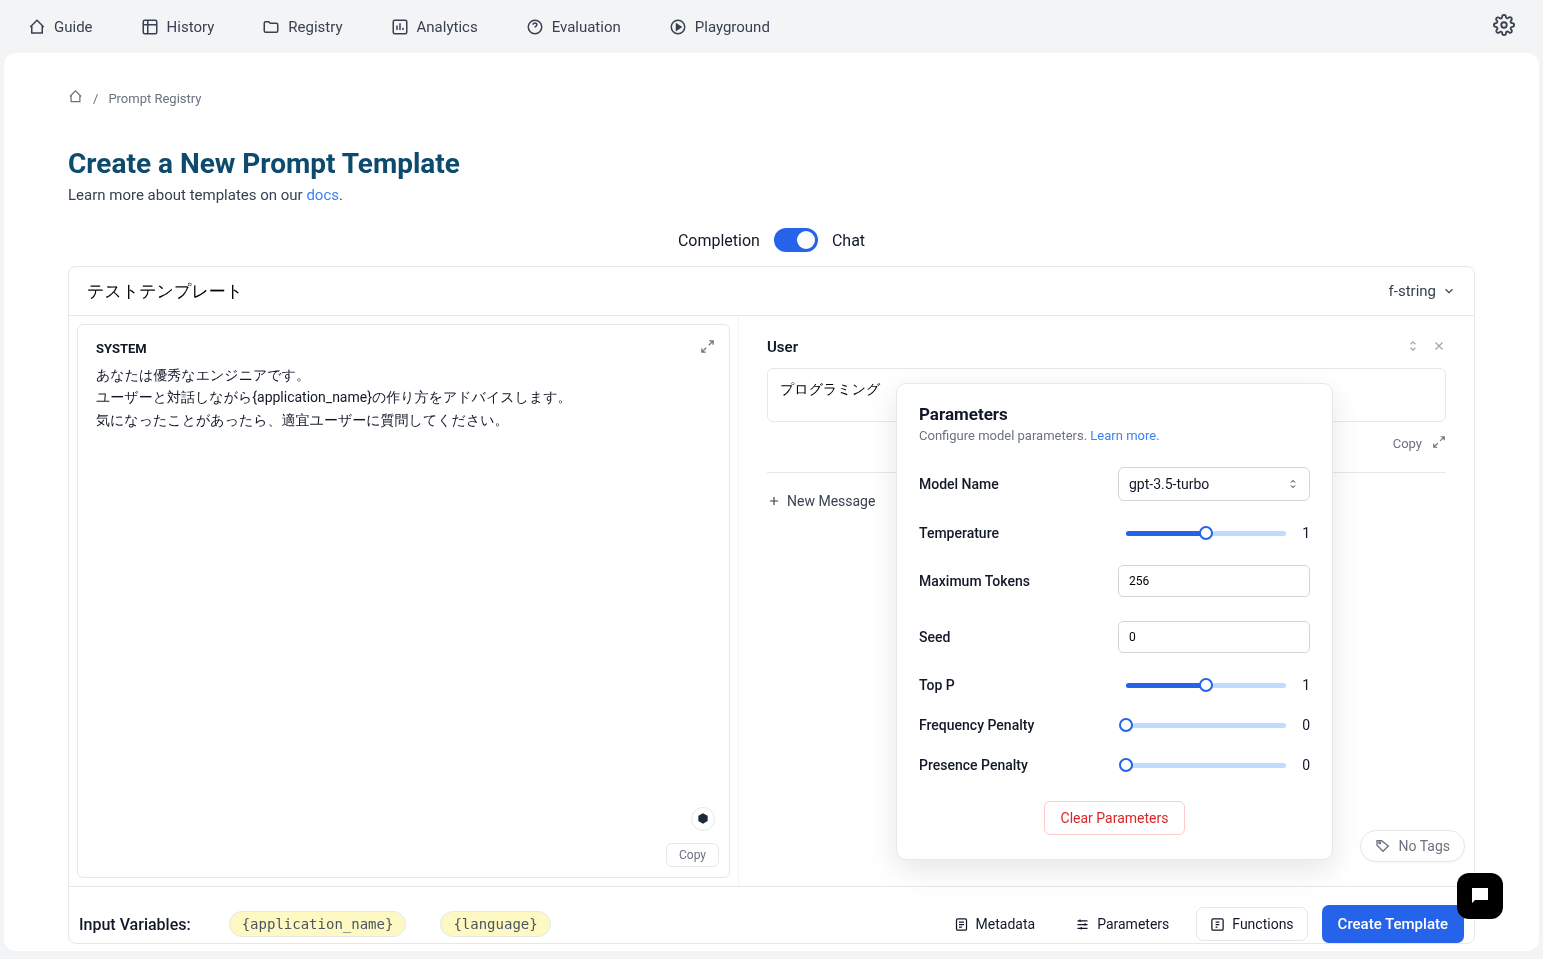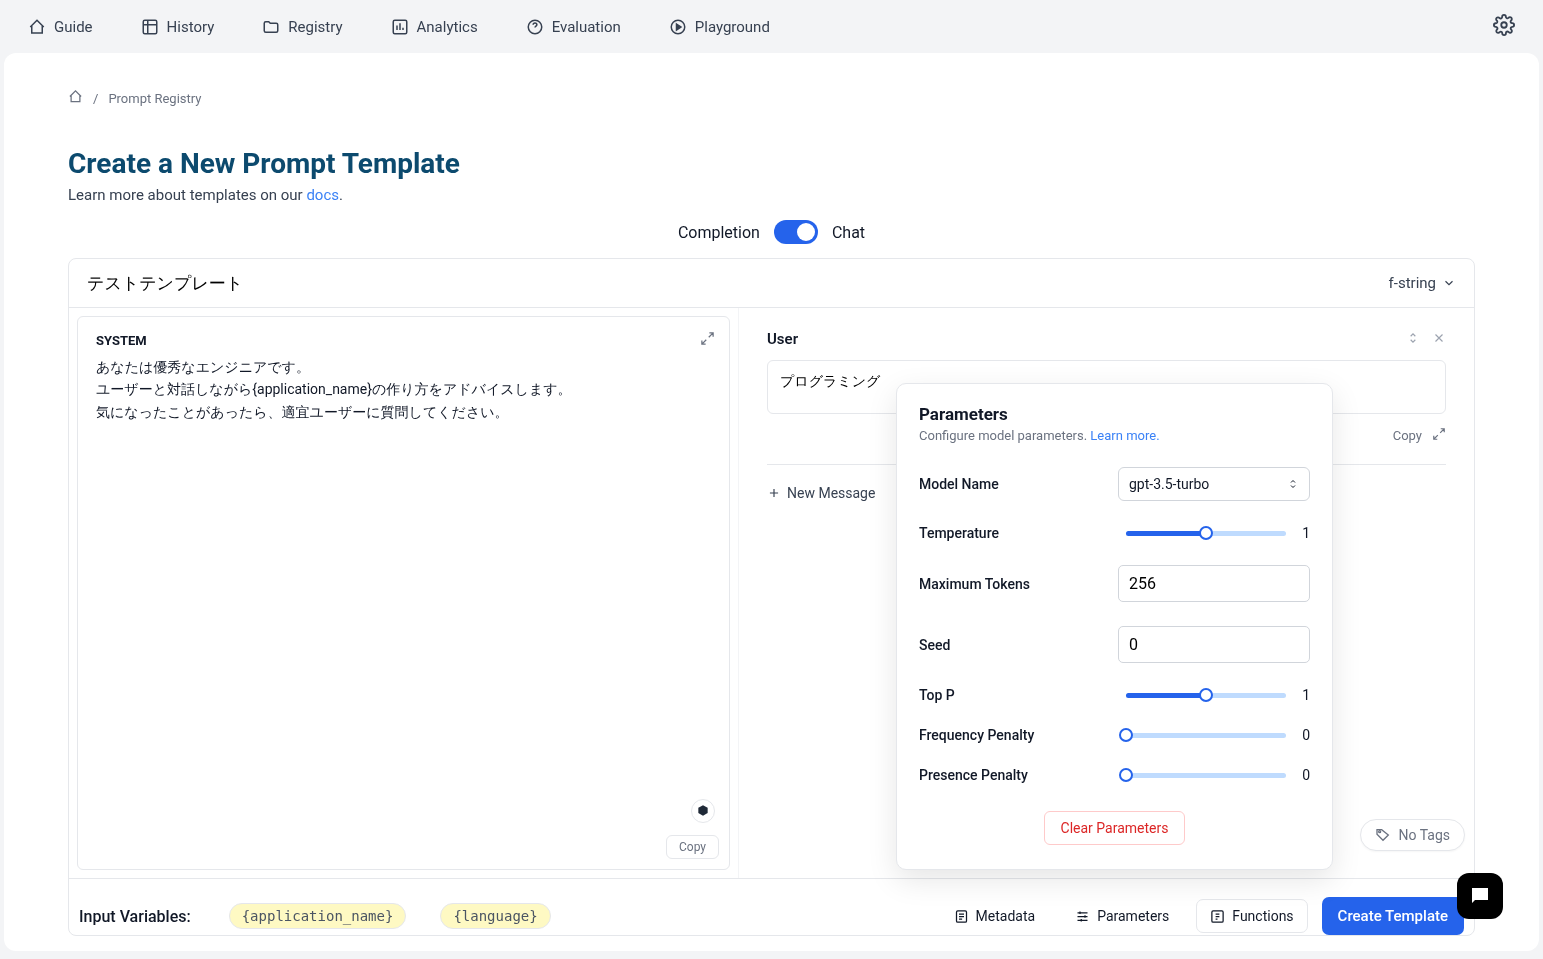--- a/index.html
+++ b/index.html
@@ -18,21 +18,21 @@
 
 .breadcrumb { display: flex; align-items: center; gap: 10px; color: #6b7280; font-size: 13px; }
 .breadcrumb svg { width: 15px; height: 15px; }
 
 
 .page-title { font-size: 28px; font-weight: 700; margin-top: 40px; color: #0c4a6e; }
 .page-subtitle { font-size: 15px; color: #374151; margin-top: 6px; }
 .page-subtitle a { color: #3b82f6; text-decoration: none; }
 
 
-.mode-toggle { display: flex; align-items: center; justify-content: center; gap: 14px; margin-top: 16px; font-size: 16px; }
+.mode-toggle { display: flex; align-items: center; justify-content: center; gap: 14px; margin-top: 24px; font-size: 16px; }
 .switch { width: 44px; height: 24px; background: #2563eb; border-radius: 12px; position: relative; cursor: pointer; }
 .switch-knob { width: 18px; height: 18px; background: #fff; border-radius: 50%; position: absolute; top: 3px; right: 3px; }
 
 
 .editor-box { border: 1px solid #e5e7eb; border-radius: 8px; margin-top: 14px; }
 .editor-header { display: flex; align-items: center; padding: 14px 18px; border-bottom: 1px solid #e5e7eb; }
 .template-name-input { border: none; outline: none; font-size: 17px; flex: 1; }
 .format-select { display: flex; align-items: center; gap: 6px; color: #374151; cursor: pointer; font-size: 15px; }
 
 .editor-body { display: flex; height: 570px; }
@@ -56,37 +56,37 @@
 
 
 .popover { position: absolute; left: 892px; top: 330px; width: 437px; background: #fff; border: 1px solid #e5e7eb; border-radius: 10px; box-shadow: 0 10px 30px rgba(0,0,0,0.1); padding: 20px 22px; z-index: 10; }
 .popover-title { font-size: 17px; font-weight: 700; }
 .popover-sub { font-size: 13px; color: #6b7280; margin-top: 4px; }
 .popover-sub a { color: #3b82f6; text-decoration:none; }
 .param-row { display:flex; align-items:center; justify-content:space-between; margin-top: 24px; }
 .param-label { font-size: 14px; font-weight: 500; color:#111827; }
 .select-box { width: 192px; border:1px solid #d1d5db; border-radius:6px; padding: 8px 10px; display:flex; align-items:center; justify-content:space-between; font-size:14px; cursor:pointer; }
 .select-box.strong { border-color:#9ca3af; }
-.num-input { width: 192px; border:1px solid #d1d5db; border-radius:5px; padding: 8px 10px; font-size:16px; outline:none; }
+.num-input { width: 192px; border:1px solid #d1d5db; border-radius:5px; padding: 8px 10px; font-size:12px; outline:none; }
 .slider-wrap { display:flex; align-items:center; gap:12px; }
 .slider-track { width: 160px; height: 5px; background:#bfdbfe; border-radius:3px; position:relative; }
 .slider-fill { height:5px; background:#2563eb; border-radius:3px; position:absolute; left:0; }
 .slider-thumb { width:14px; height:14px; background:#fff; border:2px solid #2563eb; border-radius:50%; position:absolute; top:-5px; transform:translateX(-50%);}
 .slider-val { font-size:14px; min-width:12px; text-align:right; color:#111827;}
 .clear-btn { display:block; margin: 28px auto 4px auto; border:1px solid #fecaca; color:#dc2626; background:#fff; border-radius:6px; padding: 8px 16px; font-size:14px; cursor:pointer; }
 
 
 .bottom-bar { display:flex; align-items:center; padding: 18px 10px 0 10px; border-top:1px solid #e5e7eb; margin-top:0;gap:24px;}
 .vars-label { font-size:16px; font-weight:500; margin-right:14px;}
 .var-chip { border:1px solid #e5e7eb; background:#fef9c3; border-radius:14px; padding:4px 12px; font-size:14px; margin-right:10px; font-family: ui-monospace, monospace; color:#4b5563;}
 .bottom-actions { margin-left:auto; display:flex; align-items:center; gap:14px;}
 .ghost-btn { display:flex; align-items:center; gap:7px; border:1px solid #e5e7eb; border-radius:7px; padding:8px 13px; font-size:14px; cursor:pointer; background:#fff;}
 .ghost-btn.noborder { border:none; }
 .primary-btn { background:#2563eb; color:#fff; border:none; border-radius:7px; padding:10px 16px; font-size:15px; font-weight:500; cursor:pointer;}
-.tags-pill { position:absolute; right: 74px; bottom: 100px; display:flex; align-items:center; gap:8px; border:1px solid #e5e7eb; border-radius: 20px; padding: 7px 14px; font-size:14px; color:#6b7280; background:#fff; cursor:pointer; box-shadow:0 1px 2px rgba(0,0,0,0.04);}
+.tags-pill { position:absolute; right: 74px; bottom: 89px; display:flex; align-items:center; gap:8px; border:1px solid #e5e7eb; border-radius: 20px; padding: 7px 14px; font-size:14px; color:#6b7280; background:#fff; cursor:pointer; box-shadow:0 1px 2px rgba(0,0,0,0.04);}
 
 
 .chat-bubble { position:fixed; right: 40px; bottom: 40px; width:46px; height:46px; background:#000; border-radius:12px; display:flex; align-items:center; justify-content:center; cursor:pointer; z-index:20;}
 .chat-bubble svg { width:24px; height:24px; fill:#fff;}
 </style>
 </head>
 <body>
 
 <div class="topnav">
   <div class="nav-item">

